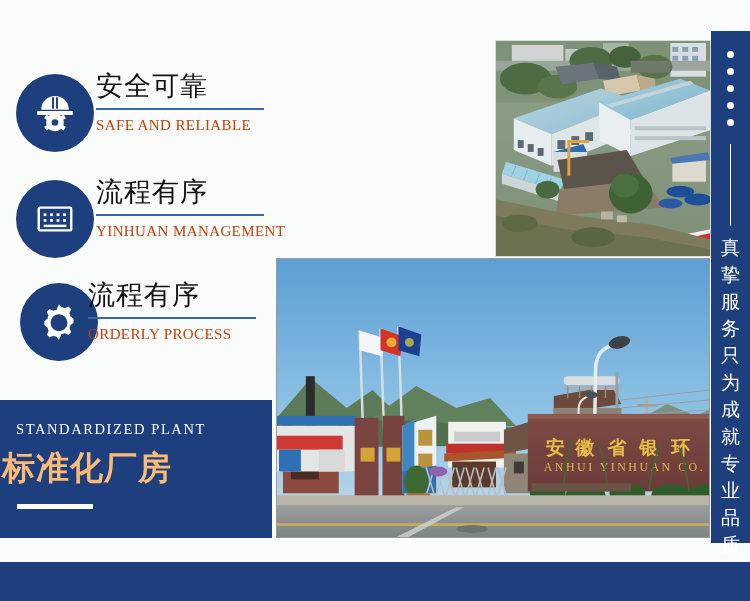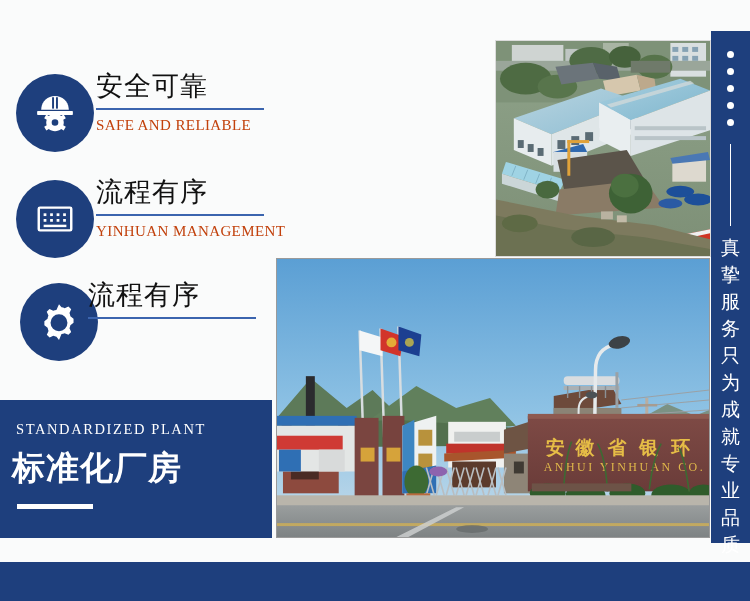--- a/index.html
+++ b/index.html
@@ -46,23 +46,23 @@
     position: absolute; left: 0; top: 400px; width: 272px; height: 138px;
     background: #1e3f7d;
     padding-left: 17px;
   }
   .caption-en {
     position: absolute; left: 16px; top: 21px;
     font-family: "Liberation Serif", "DejaVu Serif", serif;
     font-size: 14.5px; color: #ffffff; letter-spacing: 1.6px; white-space: nowrap;
   }
   .caption-cn {
-    position: absolute; left: 12px; top: 46px;
+    position: absolute; left: 2px; top: 46px;
     font-family: "DejaVu Serif", serif; font-weight: 700;
-    font-size: 33px; color: #ffffff; letter-spacing: 1px; white-space: nowrap;
+    font-size: 33px; color: #fdba74; letter-spacing: 1px; white-space: nowrap;
   }
   .caption-rule {
     position: absolute; left: 17px; top: 104px;
     width: 76px; height: 5px; background: #ffffff;
   }
 
   
   .photo { position: absolute; overflow: hidden; background: #9aa6ad; }
   .photo-aerial { left: 495px; top: 40px; width: 216px; height: 217px; border: 1px solid #dcdcdc; }
   .photo-gate   { left: 276px; top: 258px; width: 434px; height: 280px; border: 1px solid #9a9a9a; }
@@ -150,20 +150,21 @@
     <div class="feature-row r3">
       <div class="icon-circle">
         <svg viewBox="0 0 64 64" width="52" height="52" aria-hidden="true">
           <path fill="#ffffff" d="M32 10l3.1 3.9a19 19 0 013.9 1.1l4.6-2.1 3.4 3.4-2.1 4.6a19 19 0 011.1 3.9l3.9 3.1v4.9l-3.9 3.1a19 19 0 01-1.1 3.9l2.1 4.6-3.4 3.4-4.6-2.1a19 19 0 01-3.9 1.1L32 54l-3.1-3.9a19 19 0 01-3.9-1.1l-4.6 2.1-3.4-3.4 2.1-4.6a19 19 0 01-1.1-3.9L14 36v-4.9l3.9-3.1a19 19 0 011.1-3.9l-2.1-4.6 3.4-3.4 4.6 2.1a19 19 0 013.9-1.1L32 10zm0 12.6a10.4 10.4 0 100 20.8 10.4 10.4 0 000-20.8z"></path>
           <circle cx="32" cy="33" r="6.6" fill="#1e3f7d"></circle>
         </svg>
       </div>
       <div class="feature-text">
         <div class="feature-cn">流程有序</div>
         <div class="feature-rule"></div>
+        <div class="feature-en">ORDERLY PROCESS</div>
       </div>
     </div>
   </div>
 
   <div class="caption-panel">
     <div class="caption-en">STANDARDIZED PLANT</div>
     <div class="caption-cn">标准化厂房</div>
     <div class="caption-rule"></div>
   </div>
 

